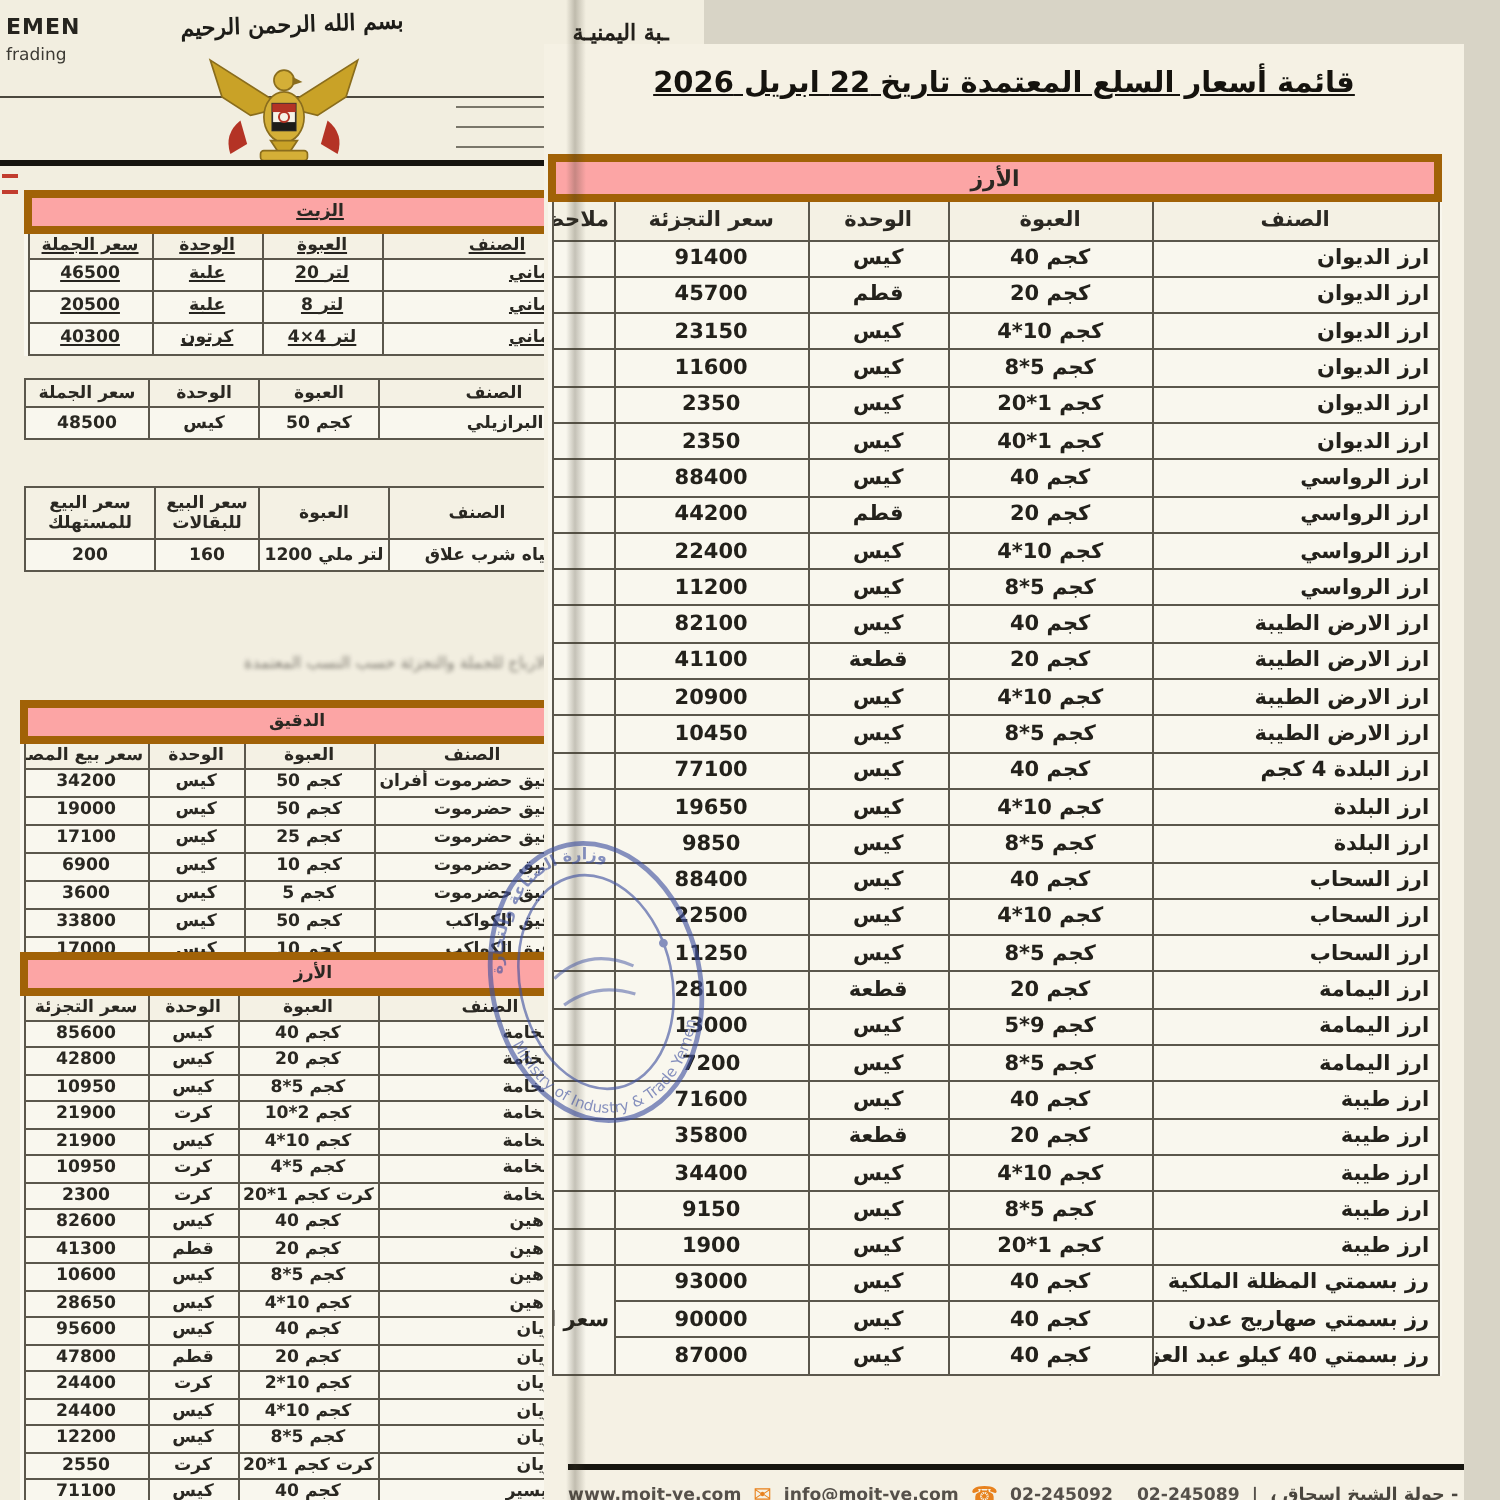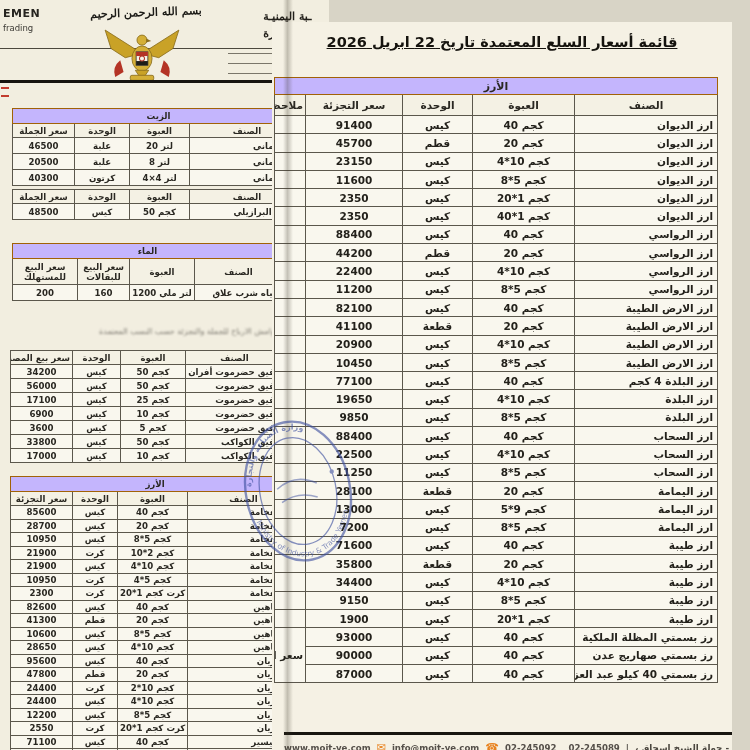--- a/index.html
+++ b/index.html
@@ -1,19 +1,19 @@
 <!DOCTYPE html>
 <html><head>
 <meta charset="utf-8">
 <style>
   html,body{margin:0;padding:0;}
   .root{position:relative;width:750px;height:750px;overflow:hidden;background:#d8d4c6;
         font-family:"DejaVu Sans",sans-serif;color:#26241f;}
   .page{position:absolute;top:0;height:750px;overflow:hidden;}
-  .page-left{left:0;width:329px;background:#f2eee0;}
+  .page-left{left:0;width:329px;background:#f2eee0;padding-left:23px;}
   .page-right{left:272px;width:460px;background:#f5f1e4;margin-top:22px;}
   .page-gap{position:absolute;left:283px;top:0;width:10px;height:750px;
         background:linear-gradient(90deg,rgba(0,0,0,0) 0%,rgba(60,55,40,.28) 45%,rgba(0,0,0,0) 100%);}
 
   
   .en-head{position:absolute;left:3px;top:7px;font-weight:bold;font-size:11px;letter-spacing:.5px;}
   .en-sub{position:absolute;left:3px;top:23px;font-size:8.5px;color:#3c3a34;}
   .bismillah{position:absolute;left:86px;top:6px;width:120px;text-align:center;
         font-family:"DejaVu Serif",serif;font-size:11px;font-weight:bold;transform:rotate(-2deg);color:#1d1c18;}
   .ar-head{position:absolute;right:3px;top:8px;text-align:left;direction:rtl;
@@ -22,30 +22,30 @@
   .short-line{position:absolute;height:1px;background:#7a766a;left:228px;width:57px;}
   .thick-rule{position:absolute;left:0;top:80px;width:290px;height:2.5px;background:#16140f;}
   .red-mark{position:absolute;left:1px;top:87px;width:8px;height:6px;
         border-top:2px solid #c23c2e;border-bottom:2px solid #c23c2e;}
 
   
   table{border-collapse:collapse;direction:rtl;table-layout:fixed;position:absolute;
         background:#f9f7ee;}
   th,td{border:1px solid #5b574c;overflow:hidden;white-space:nowrap;padding:0 2px;
         font-weight:bold;color:#2a2822;}
-  th.band{background:#c4b5fd;text-align:center;font-size:10px;height:14px;border:1px solid #a16207;}
+  th.band{background:#fca5a5;text-align:center;font-size:10px;height:14px;border:4px solid #a16207;}
   thead th{background:#f4f1e4;text-align:center;}
   td{text-align:center;}
   td:first-child{text-align:right;padding-right:4px;}
   tr{height:14px;}
 
   
   .t-left{left:12px;font-size:8.6px;}
   .t-left td,.t-left th{font-size:8.6px;}
-  .t-oil{top:108px;width:292px;}
+  .t-oil{top:95px;width:292px;text-decoration:underline;}
   .t-oil tbody tr{height:16px;}
   .t-sugar{top:189px;width:292px;}
   .t-sugar tbody tr{height:16px;}
   .t-water{top:243px;width:270px;}
   .t-water thead tr.cols th{white-space:normal;line-height:10px;height:25px;}
   .t-water tbody tr{height:16px;}
   .t-flour{left:10px;top:350px;width:273px;}
   .t-flour tbody tr{height:14px;}
   .t-ricel{left:10px;top:476px;width:289px;}
   .t-ricel tbody tr{height:13.5px;}
@@ -182,23 +182,20 @@
     </table>
 
     <table class="t-left t-water">
       <colgroup>
           <col style="width:88px">
           <col style="width:65px">
           <col style="width:52px">
           <col style="width:65px">
         </colgroup>
       <thead>
-        <tr>
-            <th class="band" colspan="4">الماء</th>
-          </tr>
         <tr class="cols">
           <th>الصنف</th>
           <th>العبوة</th>
           <th>سعر البيع للبقالات</th>
           <th>سعر البيع للمستهلك</th>
         </tr>
       </thead>
       <tbody>
           <tr>
             <td>مياه شرب علاق</td>
@@ -213,39 +210,42 @@
     <div class="note-blur">يتم احتساب هوامش الارباح للجملة والتجزئة حسب النسب المعتمدة</div>
 
     <table class="t-left t-flour">
       <colgroup>
           <col style="width:98px">
           <col style="width:65px">
           <col style="width:48px">
           <col style="width:62px">
         </colgroup>
       <thead>
+        <tr>
+            <th class="band" colspan="4">الدقيق</th>
+          </tr>
         <tr class="cols">
           <th>الصنف</th>
           <th>العبوة</th>
           <th>الوحدة</th>
           <th>سعر بيع المصنع</th>
         </tr>
       </thead>
       <tbody>
           <tr>
             <td>دقيق حضرموت أفران</td>
             <td dir="ltr">50 كجم</td>
             <td>كيس</td>
             <td>34200</td>
           </tr>
           <tr>
             <td>دقيق حضرموت</td>
             <td dir="ltr">50 كجم</td>
             <td>كيس</td>
-            <td>56000</td>
+            <td>19000</td>
           </tr>
           <tr>
             <td>دقيق حضرموت</td>
             <td dir="ltr">25 كجم</td>
             <td>كيس</td>
             <td>17100</td>
           </tr>
           <tr>
             <td>دقيق حضرموت</td>
             <td dir="ltr">10 كجم</td>
@@ -295,21 +295,21 @@
           <tr>
             <td>رز الفخامة</td>
             <td dir="ltr">40 كجم</td>
             <td>كيس</td>
             <td>85600</td>
           </tr>
           <tr>
             <td>رز الفخامة</td>
             <td dir="ltr">20 كجم</td>
             <td>كيس</td>
-            <td>28700</td>
+            <td>42800</td>
           </tr>
           <tr>
             <td>رز الفخامة</td>
             <td dir="ltr">8*5 كجم</td>
             <td>كيس</td>
             <td>10950</td>
           </tr>
           <tr>
             <td>رز الفخامة</td>
             <td dir="ltr">10*2 كجم</td>

